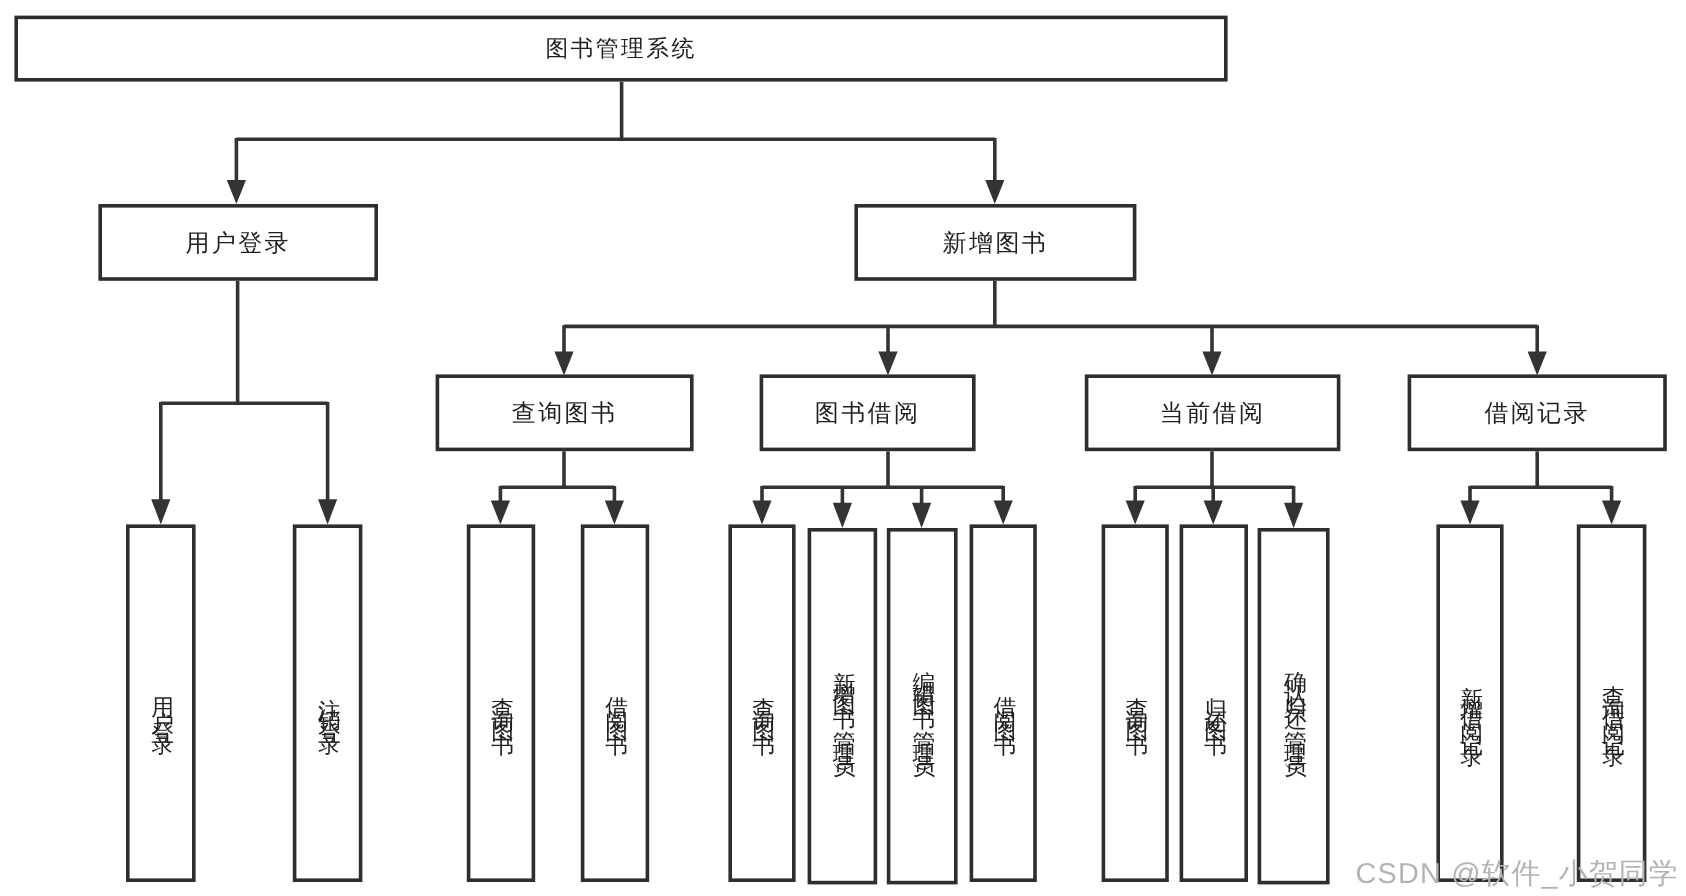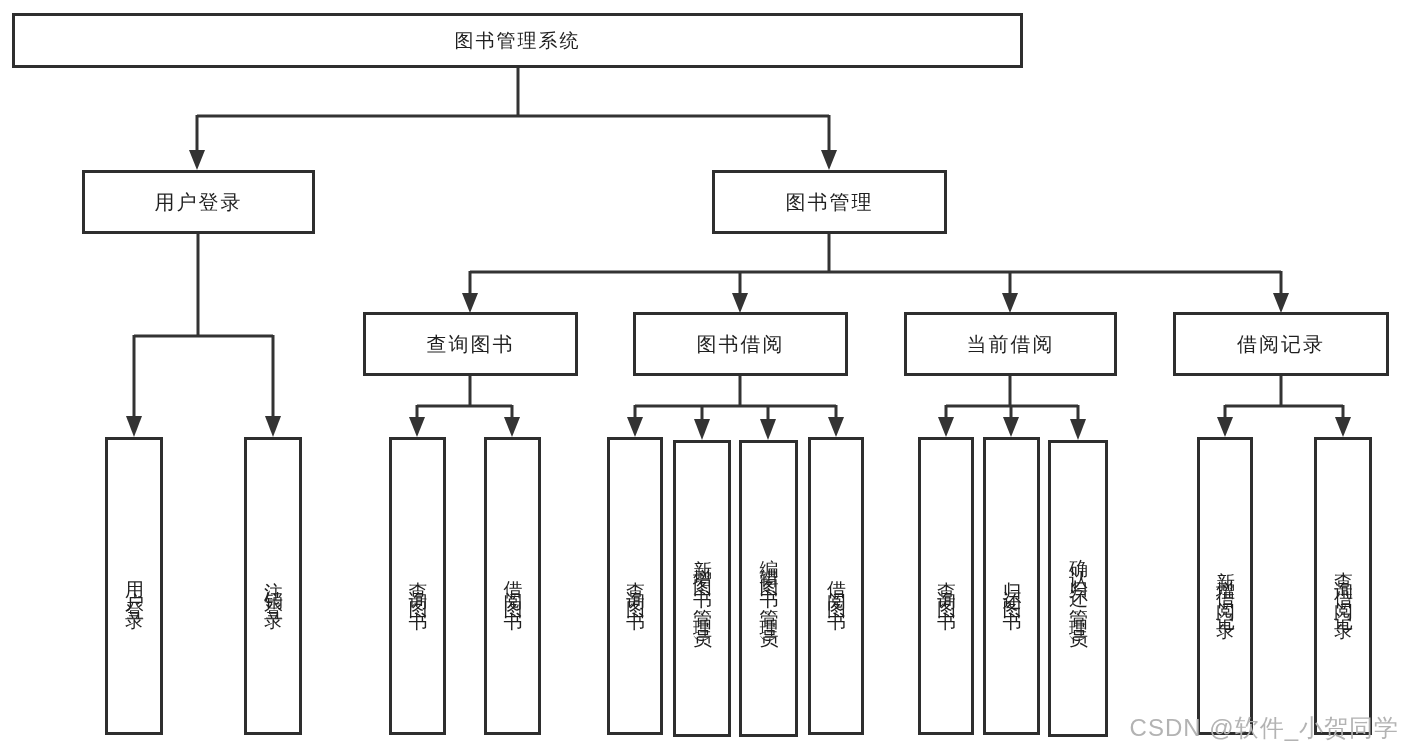--- a/index.html
+++ b/index.html
@@ -94,24 +94,24 @@
     <line x1="1225" y1="406" x2="1343" y2="406"></line>
     <line x1="1225" y1="405" x2="1225" y2="419"></line>
     <polygon points="1217,417 1233,417 1225,437"></polygon>
     <line x1="1343" y1="405" x2="1343" y2="419"></line>
     <polygon points="1335,417 1351,417 1343,437"></polygon>
   </svg>
 
   <div class="node root" style="left:12px;top:13px;width:1011px;height:55px;text-align:center;">图书管理系统</div>
 
   <div class="node mid" style="left:82px;top:170px;width:233px;height:64px;">用户登录</div>
-  <div class="node mid" style="left:712px;top:170px;width:235px;height:64px;">图书管理</div>
+  <div class="node mid" style="left:712px;top:170px;width:235px;height:64px;">新增图书</div>
 
   <div class="node mid" style="left:363px;top:312px;width:215px;height:64px;">查询图书</div>
-  <div class="node mid" style="left:633px;top:312px;width:215px;height:64px;">图书借阅</div>
+  <div class="node mid" style="left:633px;top:312px;width:180px;height:64px;">图书借阅</div>
   <div class="node mid" style="left:1173px;top:312px;width:216px;height:64px;">借阅记录</div>
   <div class="node mid" style="left:904px;top:312px;width:213px;height:64px;">当前借阅</div>
 
   <div class="leaf" style="left:105px;top:437px;width:58px;height:298px;">
     <span>用户登录</span>
   </div>
   <div class="leaf" style="left:244px;top:437px;width:58px;height:298px;">
     <span>注销登录</span>
   </div>
 

